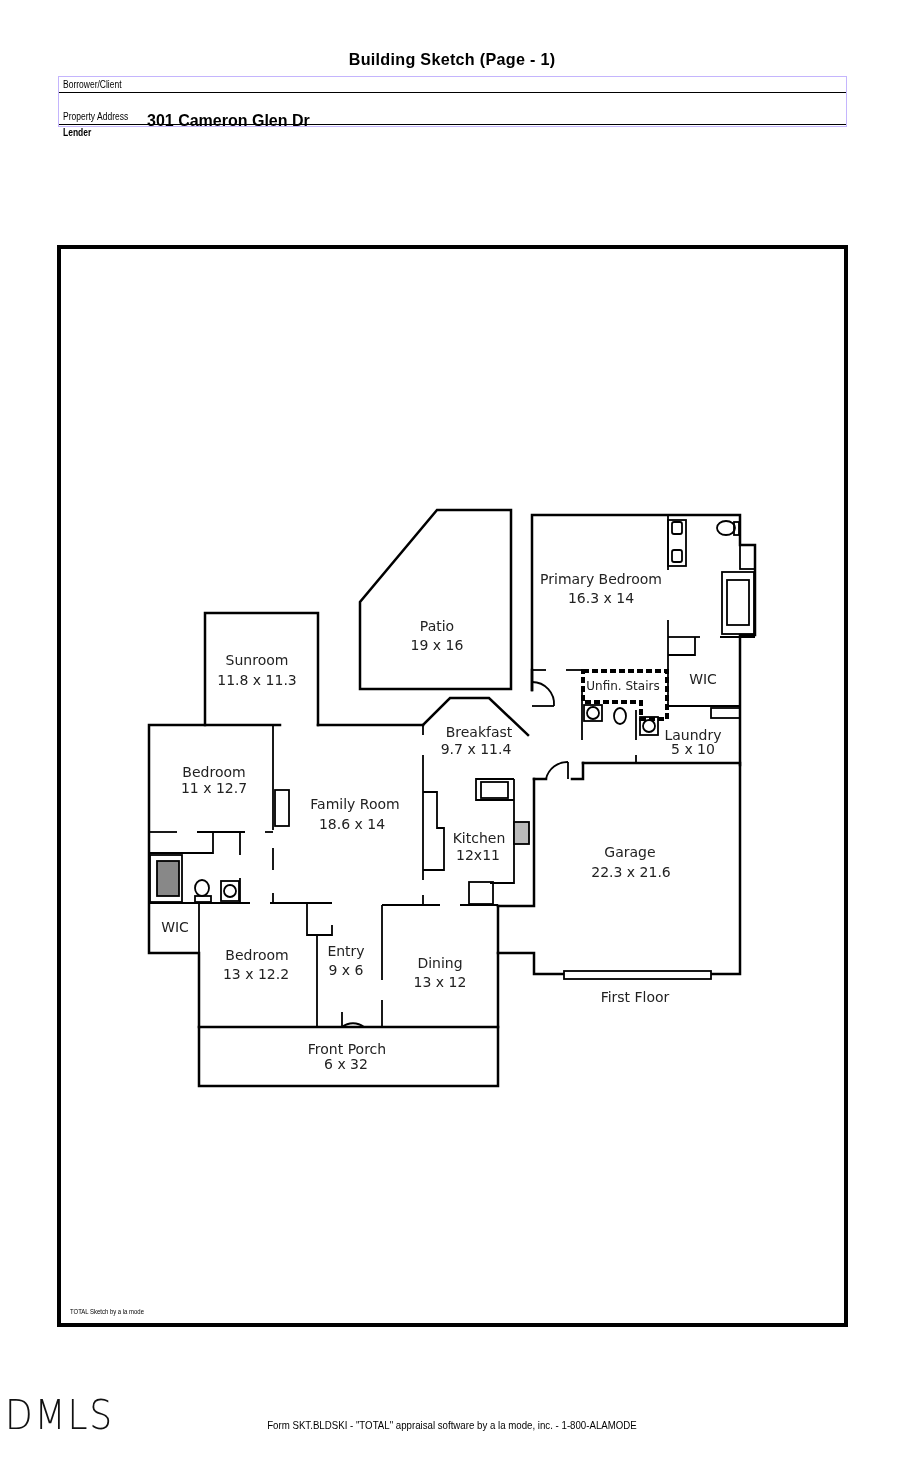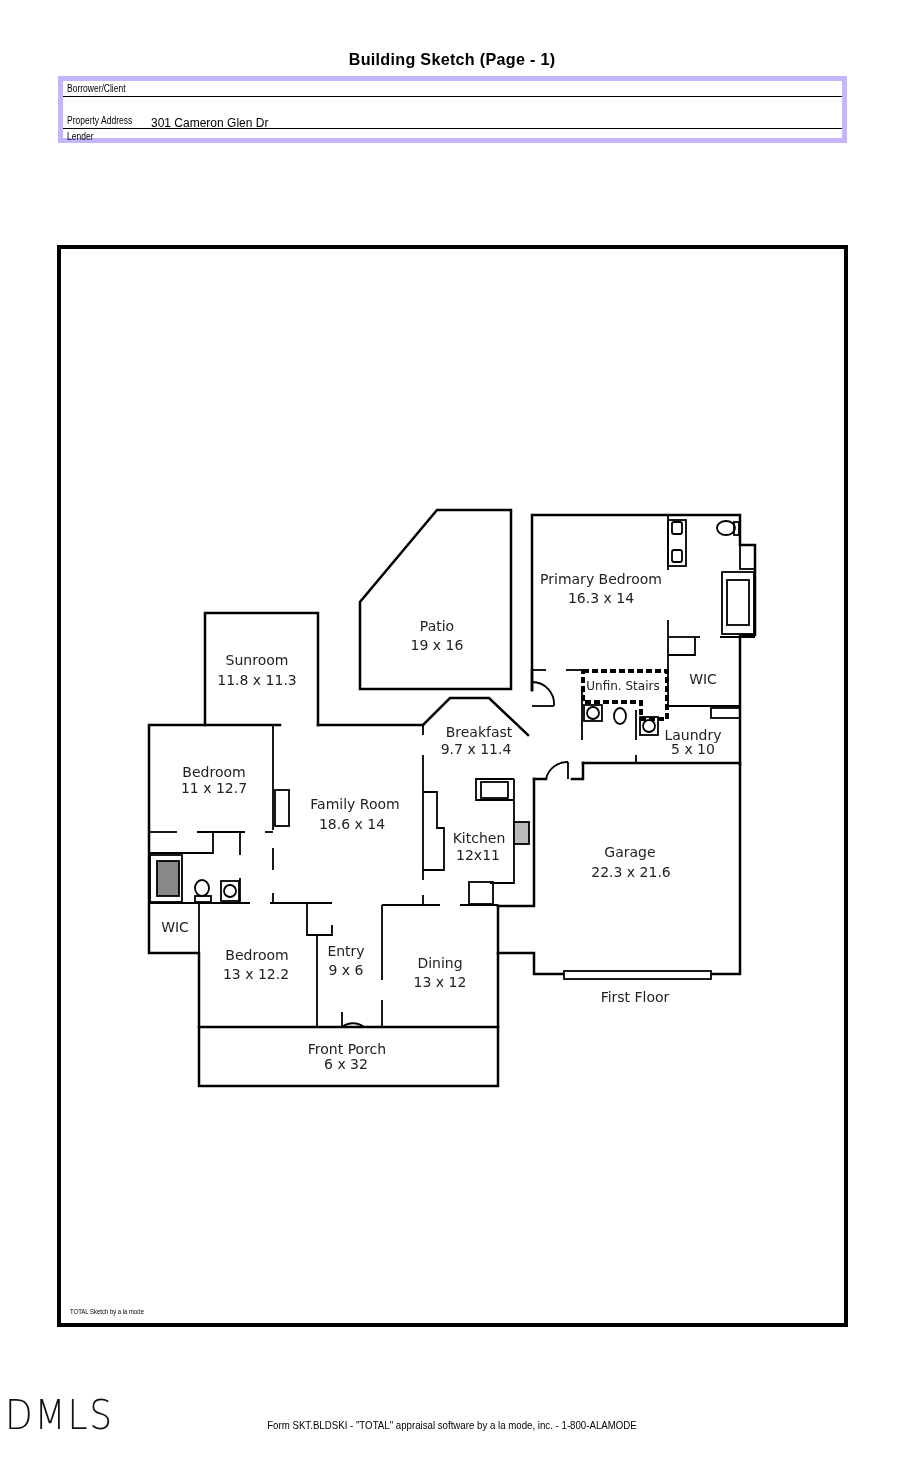--- a/index.html
+++ b/index.html
@@ -1,22 +1,22 @@
 <!DOCTYPE html>
 <html><head>
 <meta charset="utf-8">
 <style>
   html, body { margin:0; padding:0; background:#ffffff; }
   body { width:900px; height:1482px; position:relative; overflow:hidden; font-family:"Liberation Sans", sans-serif; color:#000; }
   .title { position:absolute; left:0; top:50px; width:904px; text-align:center; font-family:"Liberation Sans", sans-serif; font-weight:bold; font-size:17px; letter-spacing:0.3px; transform:scaleX(0.95); }
-  .info-table { position:absolute; left:58px; top:76px; width:789px; height:67px; border:5px solid #c4b5fd; box-sizing:border-box; }
+  .info-table { position:absolute; left:58px; top:76px; width:789px; height:51px; border:1px solid #c4b5fd; box-sizing:border-box; }
   .info-row { position:absolute; left:0; width:100%; height:16px; border-bottom:1px solid #000; box-sizing:border-box; }
-  .info-row.last { border-bottom:none; }
+  .info-row.last { border-bottom:none;font-weight:bold; }
   .lbl { position:absolute; font-family:"Liberation Sans", sans-serif; font-size:10px; top:2px; transform:scaleX(0.85); transform-origin:left top; white-space:nowrap; }
-  .val { position:absolute; font-family:"Liberation Sans", sans-serif; font-size:12px; top:3px; white-space:nowrap; }
+  .val { position:absolute; font-family:"Liberation Sans", sans-serif; font-size:16px; top:3px; white-space:nowrap;font-weight:bold; }
   .sketch-frame { position:absolute; left:57px; top:245px; width:791px; height:1082px; border:4px solid #000; box-sizing:border-box; }
   svg.plan { position:absolute; left:0; top:0; }
   .room-text { font-family:"DejaVu Sans", sans-serif; font-size:14px; fill:#222; }
   .small-note { position:absolute; left:70px; top:1308px; font-family:"Liberation Sans", sans-serif; font-size:7px; transform:scaleX(0.85); transform-origin:left top; white-space:nowrap; }
   .footer { position:absolute; left:0; top:1419px; width:904px; text-align:center; font-family:"Liberation Sans", sans-serif; font-size:11px; transform:scaleX(0.88); white-space:nowrap; }
   .logo { position:absolute; left:5px; top:1392px; font-family:"DejaVu Sans", sans-serif; font-size:40px; font-weight:200; letter-spacing:2px; color:#111; transform:scaleX(0.9); transform-origin:left top; -webkit-text-stroke:0; }
 </style>
 </head>
 <body>
 

